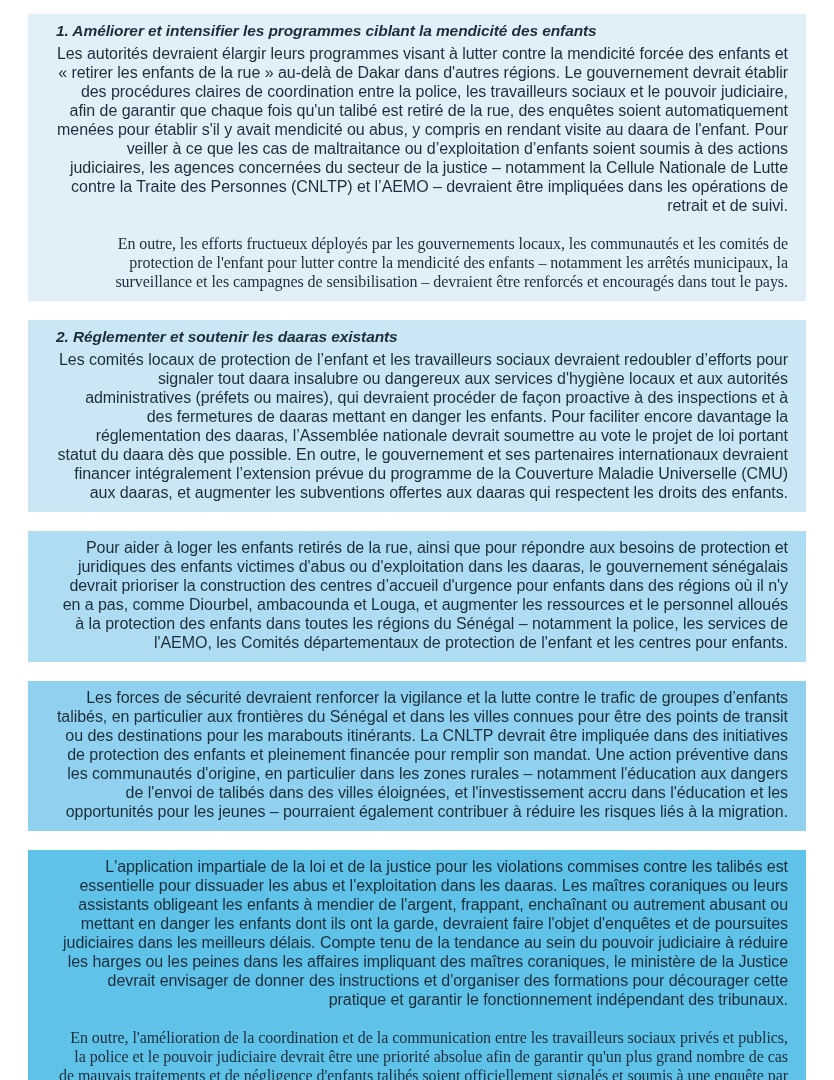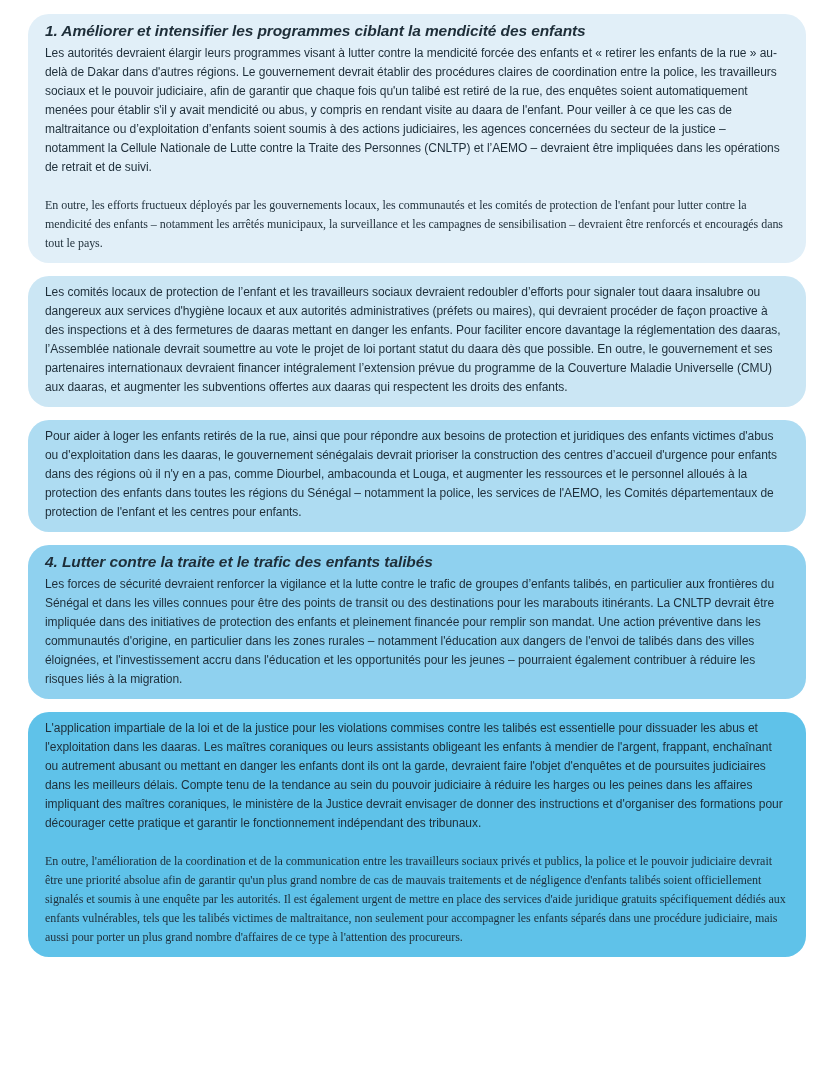--- a/index.html
+++ b/index.html
@@ -3,62 +3,62 @@
 <meta charset="utf-8">
 <style>
   html,body{margin:0;padding:0;background:#ffffff;}
   .page{
     width:834px;height:1080px;box-sizing:border-box;
     background:#ffffff;padding-top:14px;overflow:hidden;
     font-family:"Liberation Sans", sans-serif;
     color:#1e2e39;
   }
   .box{
-    margin:0 28px 13px 28px;
-    padding:7px 18px 10px 17px;
+    margin:0 28px 19px 28px;
+    padding:7px 18px 10px 28px;
     box-sizing:border-box;
-    border-radius:21px;
   }
   .box .title{
     font-size:15.5px;
     font-style:italic;
     font-weight:700;
     letter-spacing:-0.1px;
     margin:0 0 3px 0;
     line-height:20px;
   }
   .box p{
-    font-size:12px;
+    font-size:16px;
     line-height:19px;
     letter-spacing:-0.05px;
     margin:0;
+    text-align:right;
   }
   .box p + p{margin-top:19px;font-family:Liberation Serif, serif;}
 </style>
 </head>
 <body>
 
 <div class="page">
 
   <section class="box" style="background-color: rgb(225, 239, 248);">
     <h2 class="title">1. Améliorer et intensifier les programmes ciblant la mendicité des enfants</h2>
     <p>Les autorités devraient élargir leurs programmes visant à lutter contre la mendicité forcée des enfants et « retirer les enfants de la rue » au-delà de Dakar dans d'autres régions. Le gouvernement devrait établir des procédures claires de coordination entre la police, les travailleurs sociaux et le pouvoir judiciaire, afin de garantir que chaque fois qu'un talibé est retiré de la rue, des enquêtes soient automatiquement menées pour établir s'il y avait mendicité ou abus, y compris en rendant visite au daara de l'enfant. Pour veiller à ce que les cas de maltraitance ou d’exploitation d’enfants soient soumis à des actions judiciaires,  les agences concernées du secteur de la justice – notamment la Cellule Nationale de Lutte contre la Traite des Personnes (CNLTP) et l’AEMO – devraient être impliquées dans les opérations de retrait et de suivi.</p>
     <p>En outre, les efforts fructueux déployés par les gouvernements locaux, les communautés et les comités de protection de l'enfant pour lutter contre la mendicité des enfants – notamment les arrêtés municipaux, la surveillance et les campagnes de sensibilisation – devraient être renforcés et encouragés dans tout le pays.</p>
   </section>
 
   <section class="box" style="background-color: rgb(203, 230, 244);">
+    <h2 class="title">2. Réglementer et soutenir les daaras existants</h2>
     <p>Les comités locaux de protection de l’enfant et les travailleurs sociaux devraient redoubler d’efforts pour signaler tout daara insalubre ou dangereux aux services d'hygiène locaux et aux autorités administratives (préfets ou maires), qui devraient procéder de façon proactive à des inspections et à des fermetures de daaras mettant en danger les enfants. Pour faciliter encore davantage la réglementation des daaras, l’Assemblée nationale devrait soumettre au vote le projet de loi portant statut du daara dès que possible. En outre, le gouvernement et ses partenaires internationaux devraient financer intégralement l’extension prévue du programme de la Couverture Maladie Universelle (CMU) aux daaras, et augmenter les subventions offertes aux daaras qui respectent les droits des enfants.</p>
   </section>
 
   <section class="box" style="background-color: rgb(174, 220, 242);">
     <p>Pour aider à loger les enfants retirés de la rue, ainsi que pour répondre aux besoins de protection et juridiques des enfants victimes d'abus ou d'exploitation dans les daaras, le gouvernement sénégalais devrait prioriser la construction des centres d’accueil d'urgence pour enfants dans des régions où il n'y en a pas, comme Diourbel, ambacounda et Louga, et augmenter les ressources et le personnel alloués à la protection des enfants dans toutes les régions du Sénégal – notamment la police, les services de l'AEMO, les Comités départementaux de protection de l'enfant et les centres pour enfants.</p>
   </section>
 
   <section class="box" style="background-color: rgb(143, 209, 239);">
-    <h2 class="title">4. Lutter contre la traite et le trafic des enfants talibés</h2>
     <p>Les forces de sécurité devraient renforcer la vigilance et la lutte contre le trafic de groupes d’enfants talibés, en particulier aux frontières du Sénégal et dans les villes connues pour être des points de transit ou des destinations pour les marabouts itinérants. La CNLTP devrait être impliquée dans des initiatives de protection des enfants et pleinement financée pour remplir son mandat. Une action préventive dans les communautés d'origine, en particulier dans les zones rurales – notamment l'éducation aux dangers de l'envoi de talibés dans des villes éloignées, et l'investissement accru dans l'éducation et les opportunités pour les jeunes – pourraient également contribuer à réduire les risques liés à la migration.</p>
   </section>
 
   <section class="box" style="background-color: rgb(95, 194, 233);">
     <p>L'application impartiale de la loi et de la justice pour les violations commises contre les talibés est essentielle pour dissuader les abus et l'exploitation dans les daaras. Les maîtres coraniques ou leurs assistants obligeant les enfants à mendier de l'argent, frappant, enchaînant ou autrement abusant ou mettant en danger les enfants dont ils ont la garde, devraient faire l'objet d'enquêtes et de poursuites judiciaires dans les meilleurs délais. Compte tenu de la tendance au sein du pouvoir judiciaire à réduire les  harges ou les peines dans les affaires impliquant des maîtres coraniques, le ministère de la Justice devrait envisager de donner des instructions et d'organiser des formations pour décourager cette pratique et garantir le fonctionnement indépendant des tribunaux.</p>
     <p>En outre, l'amélioration de la coordination et de la communication entre les travailleurs sociaux privés et publics, la police et le pouvoir judiciaire devrait être une priorité absolue afin de garantir qu'un plus grand nombre de cas de mauvais traitements et de négligence d'enfants talibés soient officiellement signalés et soumis à une enquête par les autorités. Il est également urgent de mettre en place des services d'aide juridique gratuits spécifiquement dédiés aux enfants vulnérables, tels que les talibés victimes de maltraitance, non seulement pour accompagner les enfants séparés dans une procédure judiciaire, mais aussi pour porter un plus grand nombre d'affaires de ce type à l'attention des procureurs.</p>
   </section>
 
 </div>
 

